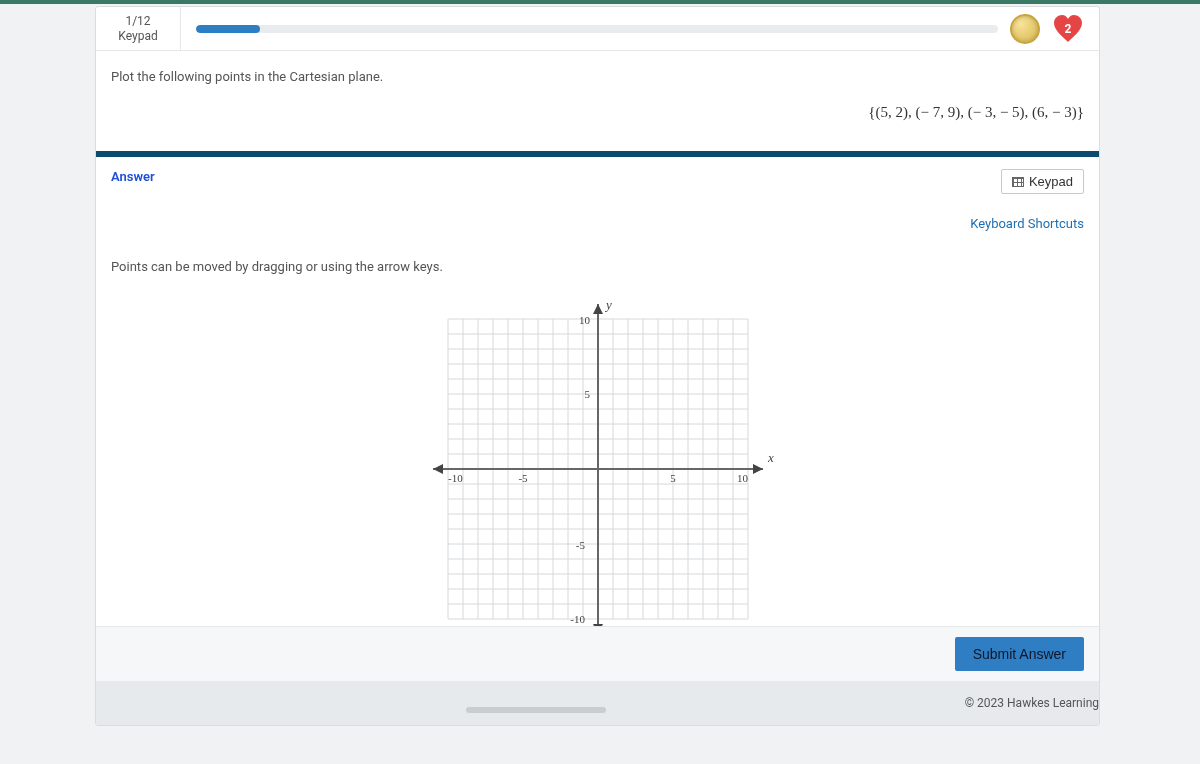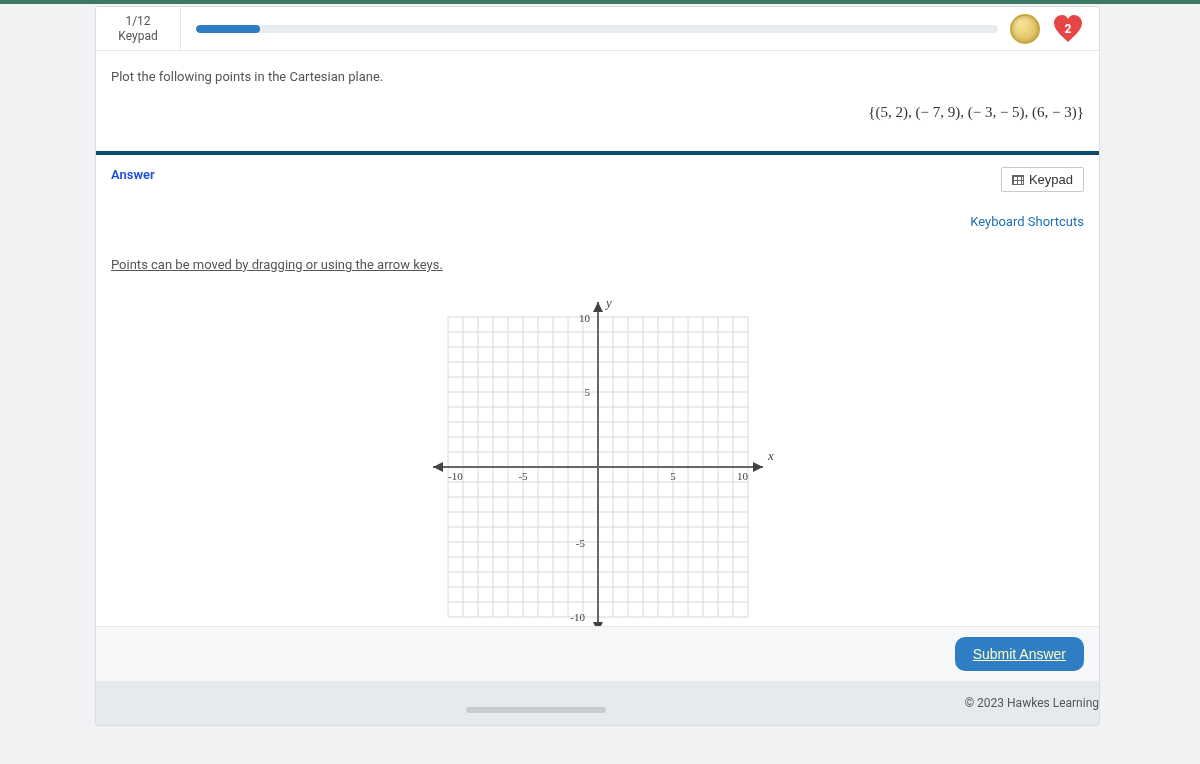--- a/index.html
+++ b/index.html
@@ -87,21 +87,21 @@
   align-items: center;
   justify-content: center;
   color: #fff;
   font-size: 12px;
   font-weight: 700;
 }
 .heart svg { position: absolute; inset: 0; }
 .heart span { position: relative; z-index: 1; }
 .question-body {
   padding: 18px 15px 30px 15px;
-  border-bottom: 4px solid #0c4a6e;
+  border-bottom: 6px solid #0c4a6e;
 }
 .q-instruction {
   font-size: 13px;
   color: #555;
   margin-bottom: 20px;
 }
 .q-points {
   text-align: right;
   font-family: "Times New Roman", serif;
   font-size: 15px;
@@ -148,21 +148,20 @@
   color: #1f6fb2;
   font-size: 13px;
   margin-top: 22px;
   cursor: pointer;
 }
 .hint {
   font-size: 13px;
   color: #555;
   margin-top: 28px;
   margin-bottom: 10px;
-  text-decoration: underline;
 }
 .graph-wrap {
   display: flex;
   justify-content: center;
   padding-top: 5px;
 }
 svg.graph { display: block; }
 .graph text { font-family: "Times New Roman", serif; font-size: 11px; fill: #444; }
 .graph .axis-label { font-style: italic; font-size: 13px; }
 .graph .grid line { stroke: #d6d8da; stroke-width: 1; }
@@ -174,27 +173,26 @@
   height: 55px;
   border-top: 1px solid #e5e7e9;
   background: #f6f7f8;
   display: flex;
   justify-content: flex-end;
   align-items: center;
   padding-right: 15px;
 }
 .submit-btn {
   background: #2f7ec4;
-  color: #fef9c3;
+  color: #0f172a;
   border: none;
-  border-radius: 10px;
+  border-radius: 2px;
   padding: 9px 18px;
   font-size: 14px;
   cursor: pointer;
-  text-decoration: underline;
 }
 .copyright-bar {
   position: absolute;
   left: 0; right: 0; bottom: 0;
   height: 44px;
   background: #e7eaec;
   display: flex;
   align-items: center;
   padding-left: 15px;
   font-size: 12px;

